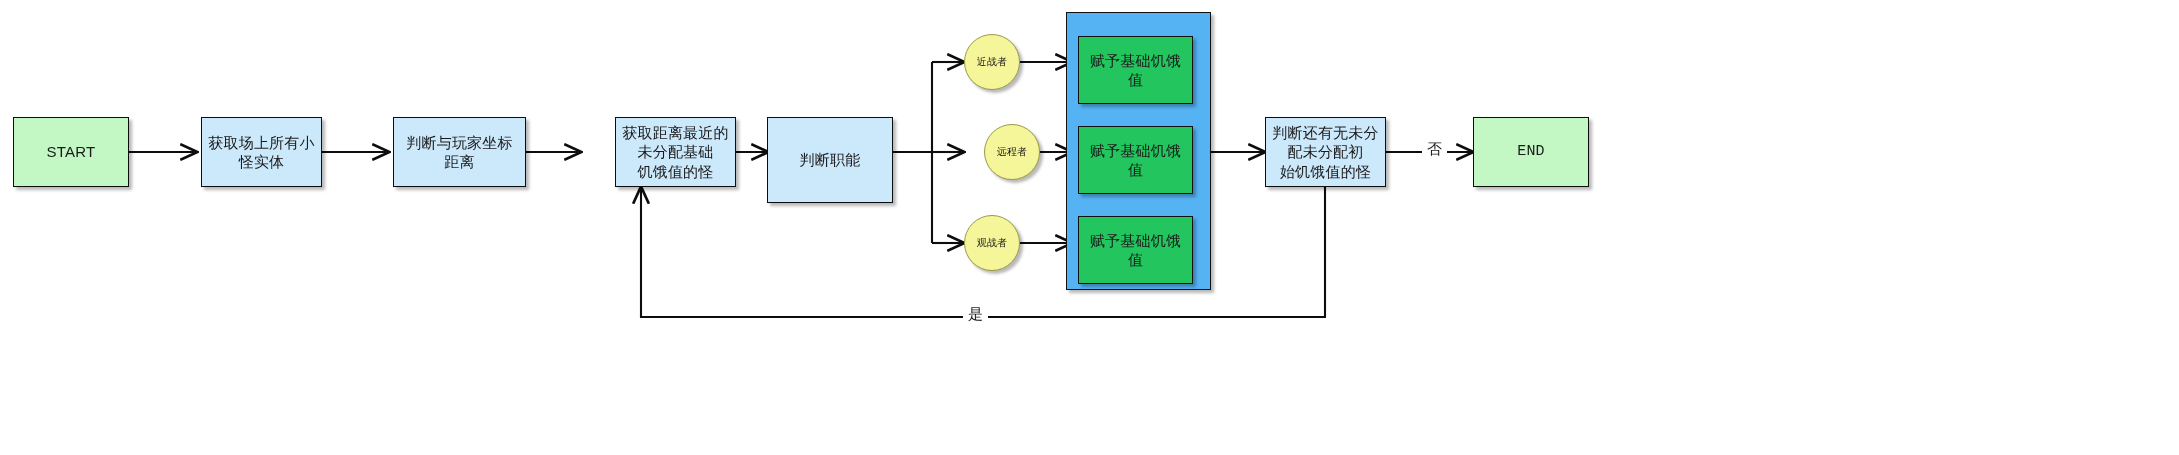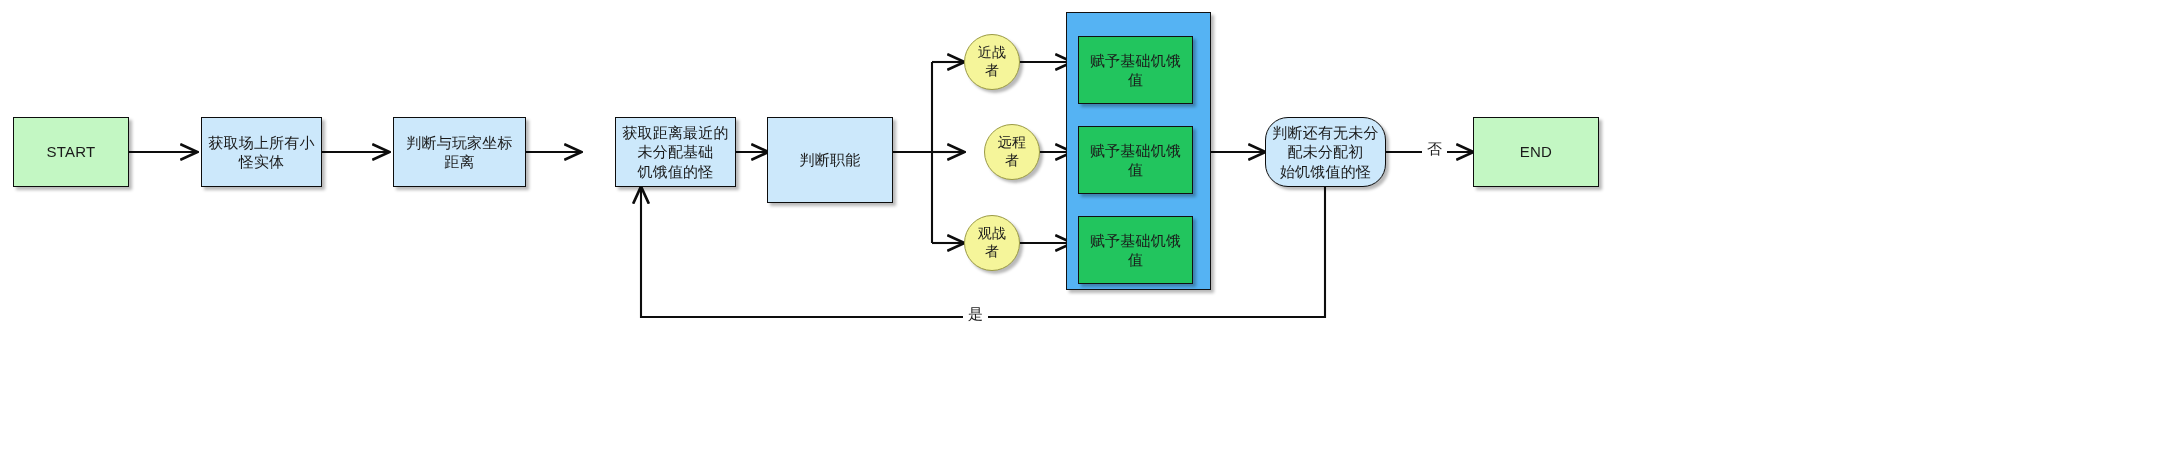--- a/index.html
+++ b/index.html
@@ -49,21 +49,21 @@
   }
   .node.subprocess {
     background: #22c55e;
     border: 1.6px solid #111111;
     margin-top: 8px;
   }
   .node.circle {
     border: 1.6px solid #9a9a45;
     background: #f5f59a;
     border-radius: 50%;
-    font-size: 14px;
+    font-size: 10px;
   }
   .group-box {
     position: absolute;
     box-sizing: border-box;
     background: #55b3f3;
     border: 1.6px solid #111111;
     box-shadow: 3px 3px 3px rgba(0,0,0,0.28);
   }
   .edge-label {
     position: absolute;
@@ -159,26 +159,26 @@
   </div>
 
   <div class="node subprocess" style="left:1078px; top:118px; width:115px; height:68px;">
     <span class="node-text">赋予基础饥饿值</span>
   </div>
 
   <div class="node subprocess" style="left:1078px; top:208px; width:115px; height:68px;">
     <span class="node-text">赋予基础饥饿值</span>
   </div>
 
-  <div class="node rect process" style="left:1265px; top:117px; width:121px; height:70px;border-radius:23px;">
+  <div class="node rect process" style="left:1265px; top:117px; width:121px; height:70px;">
     <span class="node-text">判断还有无未分配未分配初
 始饥饿值的怪</span>
   </div>
 
-  <div class="node rect terminal" style="left:1473px; top:117px; width:126px; height:70px;">
+  <div class="node rect terminal" style="left:1473px; top:117px; width:116px; height:70px;font-family:Liberation Mono, monospace;">
     <span class="node-text">END</span>
   </div>
 
   <div class="edge-label" style="left:1422px; top:140px;">否</div>
 
   <div class="edge-label" style="left:963px; top:305px;">是</div>
 
 </div>
 
 </body></html>

